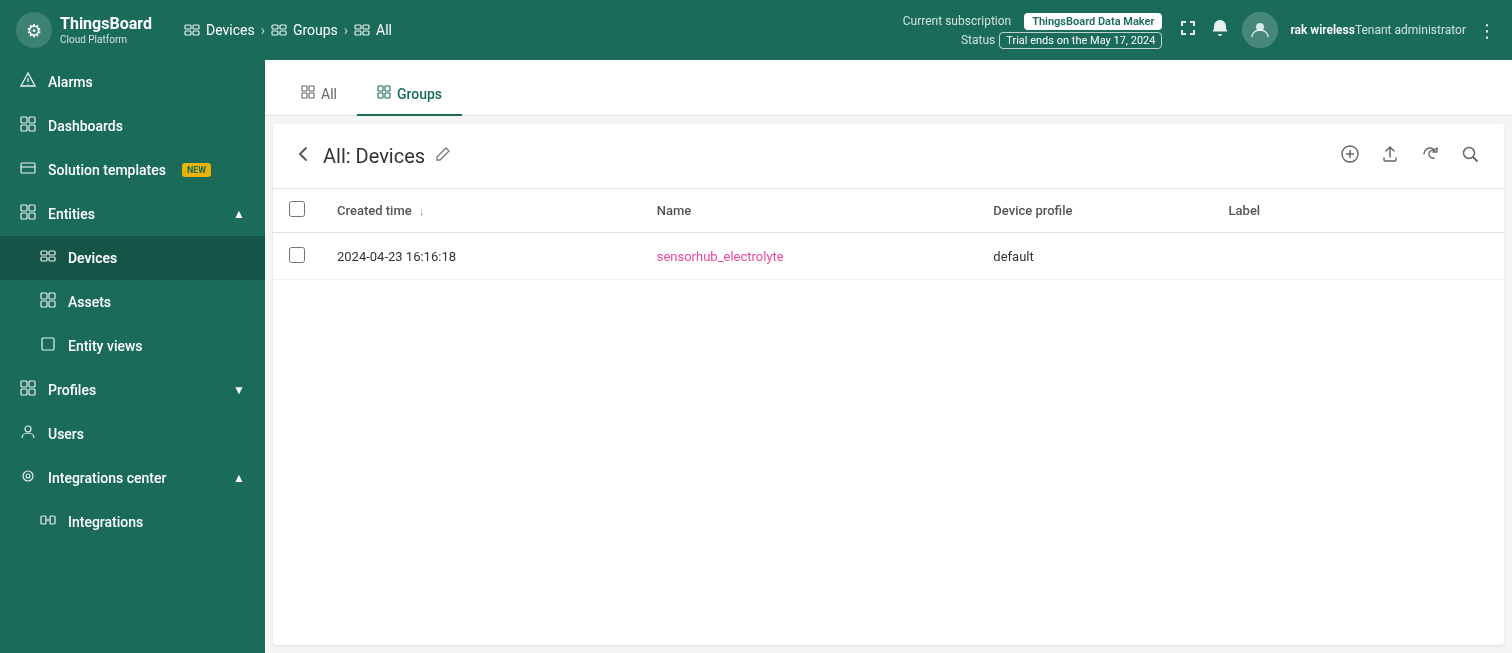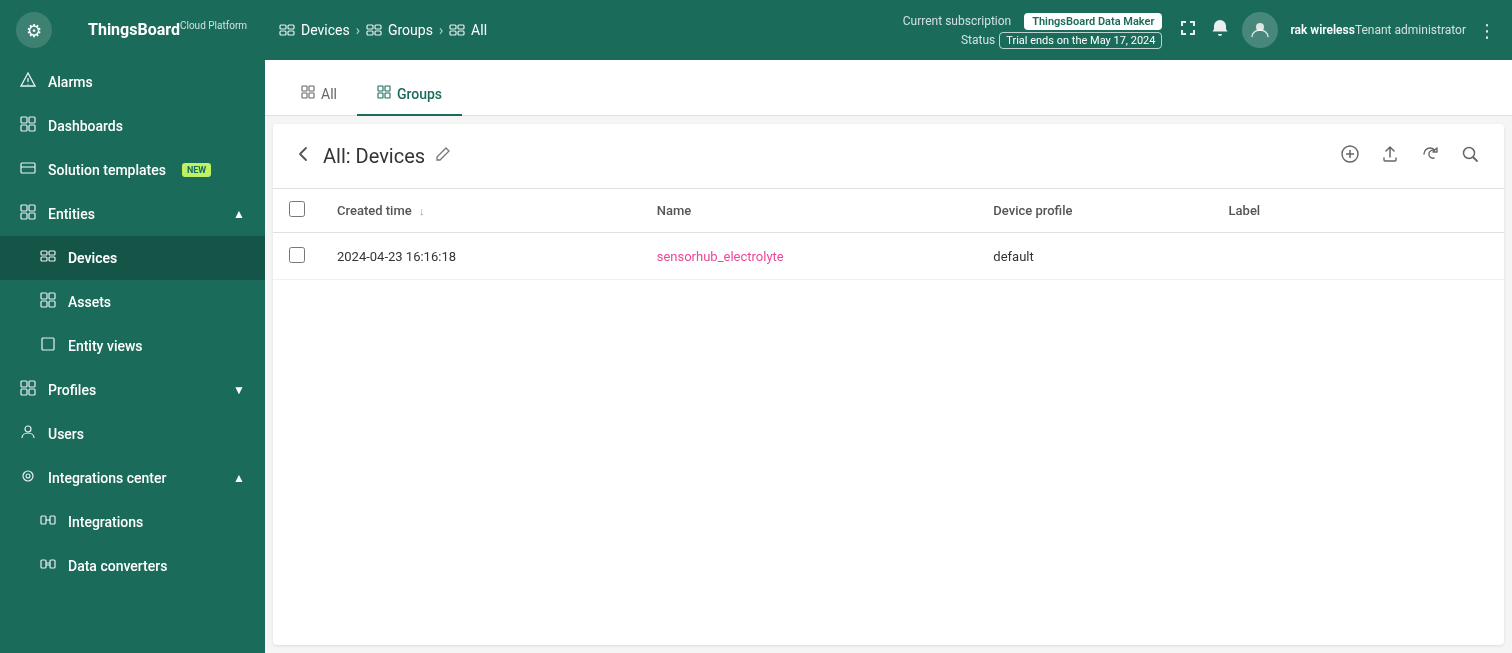--- a/index.html
+++ b/index.html
@@ -6,21 +6,21 @@
     body { display: flex; flex-direction: column; height: 653px; width: 1512px; overflow: hidden; background: #f5f5f5; }
 
     
     .top-header {
       display: flex; align-items: center; background: #1a6b5a; color: white;
       height: 60px; padding: 0 16px; flex-shrink: 0; justify-content: space-between;
     }
     .top-header-left { display: flex; align-items: center; gap: 8px; }
     .logo-area { display: flex; align-items: center; gap: 8px; cursor: pointer; }
     .logo-icon { width: 36px; height: 36px; background: rgba(255,255,255,0.15); border-radius: 50%; display: flex; align-items: center; justify-content: center; font-size: 18px; }
-    .logo-text { display: flex; line-height: 1.2; margin-left: 28px; }
+    .logo-text { display: flex; flex-direction: column; line-height: 1.2; }
     .logo-title { font-size: 16px; font-weight: 700; }
     .logo-subtitle { font-size: 10px; color: rgba(255,255,255,0.8); }
     .breadcrumb { display: flex; align-items: center; gap: 6px; margin-left: 24px; font-size: 14px; }
     .breadcrumb-item { display: flex; align-items: center; gap: 6px; cursor: pointer; }
     .breadcrumb-sep { opacity: 0.7; }
     .breadcrumb-icon { display: inline-flex; align-items: center; }
     .top-header-right { display: flex; align-items: center; gap: 16px; }
     .subscription-info { display: flex; flex-direction: column; align-items: flex-end; font-size: 12px; }
     .subscription-label { opacity: 0.8; }
     .subscription-badge { background: white; color: #1a6b5a; padding: 2px 8px; border-radius: 4px; font-weight: 600; font-size: 11px; margin-top: 1px; }
@@ -38,21 +38,21 @@
     .main-layout { display: flex; flex: 1; overflow: hidden; }
 
     
     .sidebar { width: 265px; background: #1a6b5a; color: white; display: flex; flex-direction: column; overflow-y: auto; flex-shrink: 0; }
     .sidebar-item { display: flex; align-items: center; gap: 12px; padding: 12px 20px; cursor: pointer; font-size: 14px; font-weight: 500; }
     .sidebar-item.active { background: rgba(255,255,255,0.15); }
     .sidebar-item.sub { padding-left: 40px; }
     .sidebar-item.sub.active { background: rgba(0,0,0,0.2); font-weight: 600; }
     .sidebar-icon { font-size: 16px; opacity: 0.9; flex-shrink: 0; }
     .sidebar-chevron { margin-left: auto; font-size: 12px; }
-    .new-badge { background: #bef264; color: #1a6b5a; font-size: 9px; font-weight: 700; padding: 2px 5px; border-radius: 3px; margin-left: 4px; }
+    .new-badge { background: #eab308; color: #1a6b5a; font-size: 9px; font-weight: 700; padding: 2px 5px; border-radius: 3px; margin-left: 4px; }
 
     
     .content-area { flex: 1; display: flex; flex-direction: column; overflow: hidden; background: #f5f5f5; }
 
     
     .tabs-bar { background: white; display: flex; border-bottom: 1px solid #e0e0e0; height: 56px; align-items: flex-end; padding: 0 16px; flex-shrink: 0; }
     .tab { display: flex; align-items: center; gap: 6px; padding: 12px 20px; cursor: pointer; font-size: 14px; color: #666; border-bottom: 2px solid transparent; margin-bottom: -1px; }
     .tab.active { color: #1a6b5a; border-bottom: 2px solid #1a6b5a; font-weight: 500; }
 
     
@@ -290,30 +290,20 @@
       <span class="sidebar-icon">
         <svg width="16" height="16" viewBox="0 0 16 16" fill="none">
             <rect x="1" y="4" width="5" height="8" rx="1" stroke="white" stroke-width="1.2"></rect>
             <rect x="10" y="4" width="5" height="8" rx="1" stroke="white" stroke-width="1.2"></rect>
             <line x1="6" y1="8" x2="10" y2="8" stroke="white" stroke-width="1.2"></line>
           </svg>
       </span>
       <span>Integrations</span>
     </div>
 
-    <div class="sidebar-item sub">
-      <span class="sidebar-icon">
-        <svg width="16" height="16" viewBox="0 0 16 16" fill="none">
-            <rect x="1" y="4" width="5" height="8" rx="1" stroke="white" stroke-width="1.2"></rect>
-            <rect x="10" y="4" width="5" height="8" rx="1" stroke="white" stroke-width="1.2"></rect>
-            <path d="M6 7l4 0M6 9l4 0" stroke="white" stroke-width="1.1"></path>
-          </svg>
-      </span>
-      <span>Data converters</span>
-    </div>
 
   </div>
 
   <div class="content-area">
 
     <div class="tabs-bar">
       <div class="tab">
         <span>
           <svg width="14" height="14" viewBox="0 0 14 14" fill="none">
               <rect x="1" y="1" width="5" height="5" rx="0.5" stroke="#666" stroke-width="1.1"></rect>

